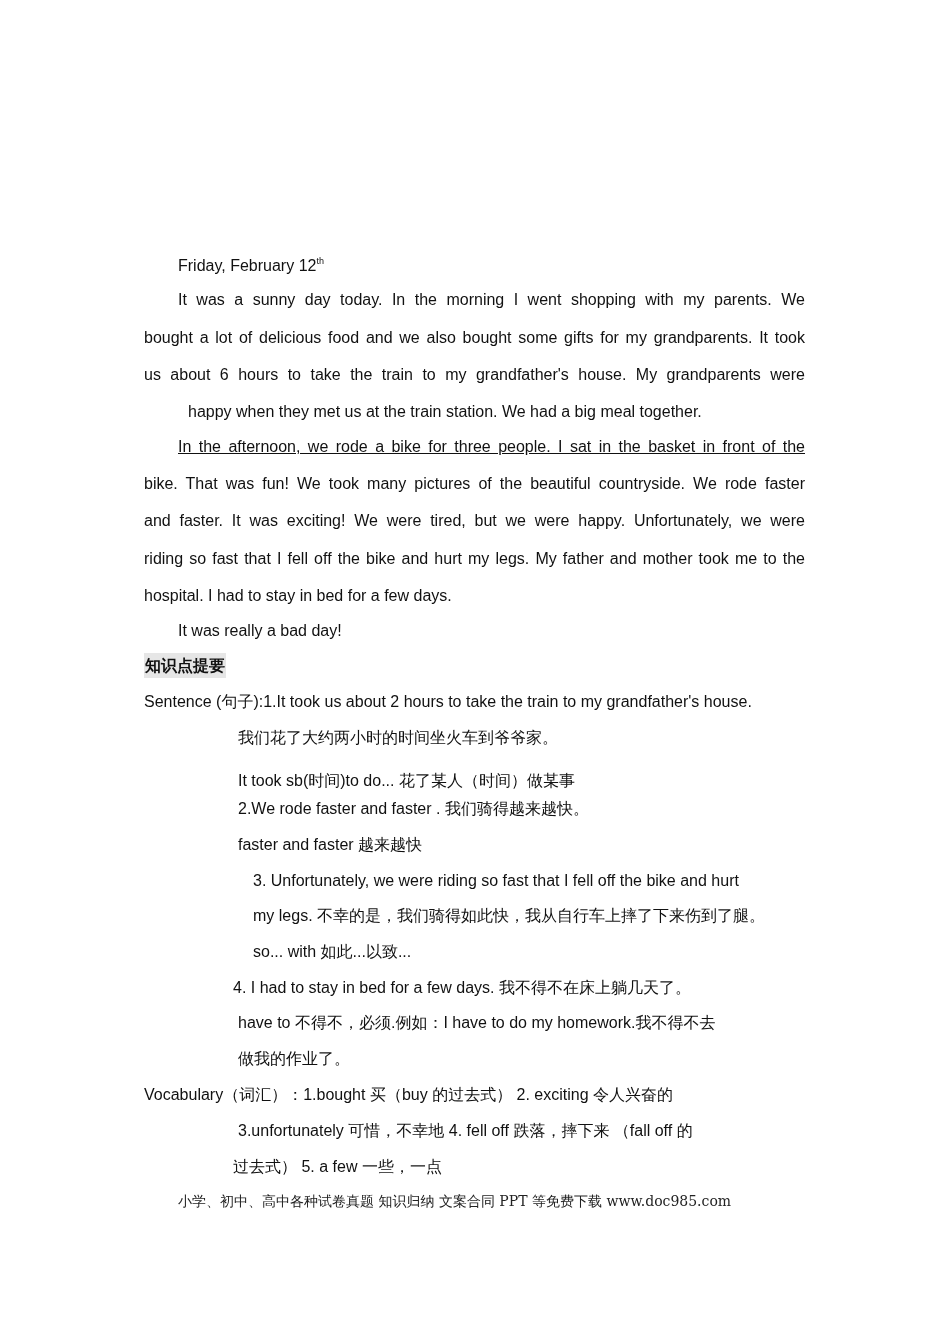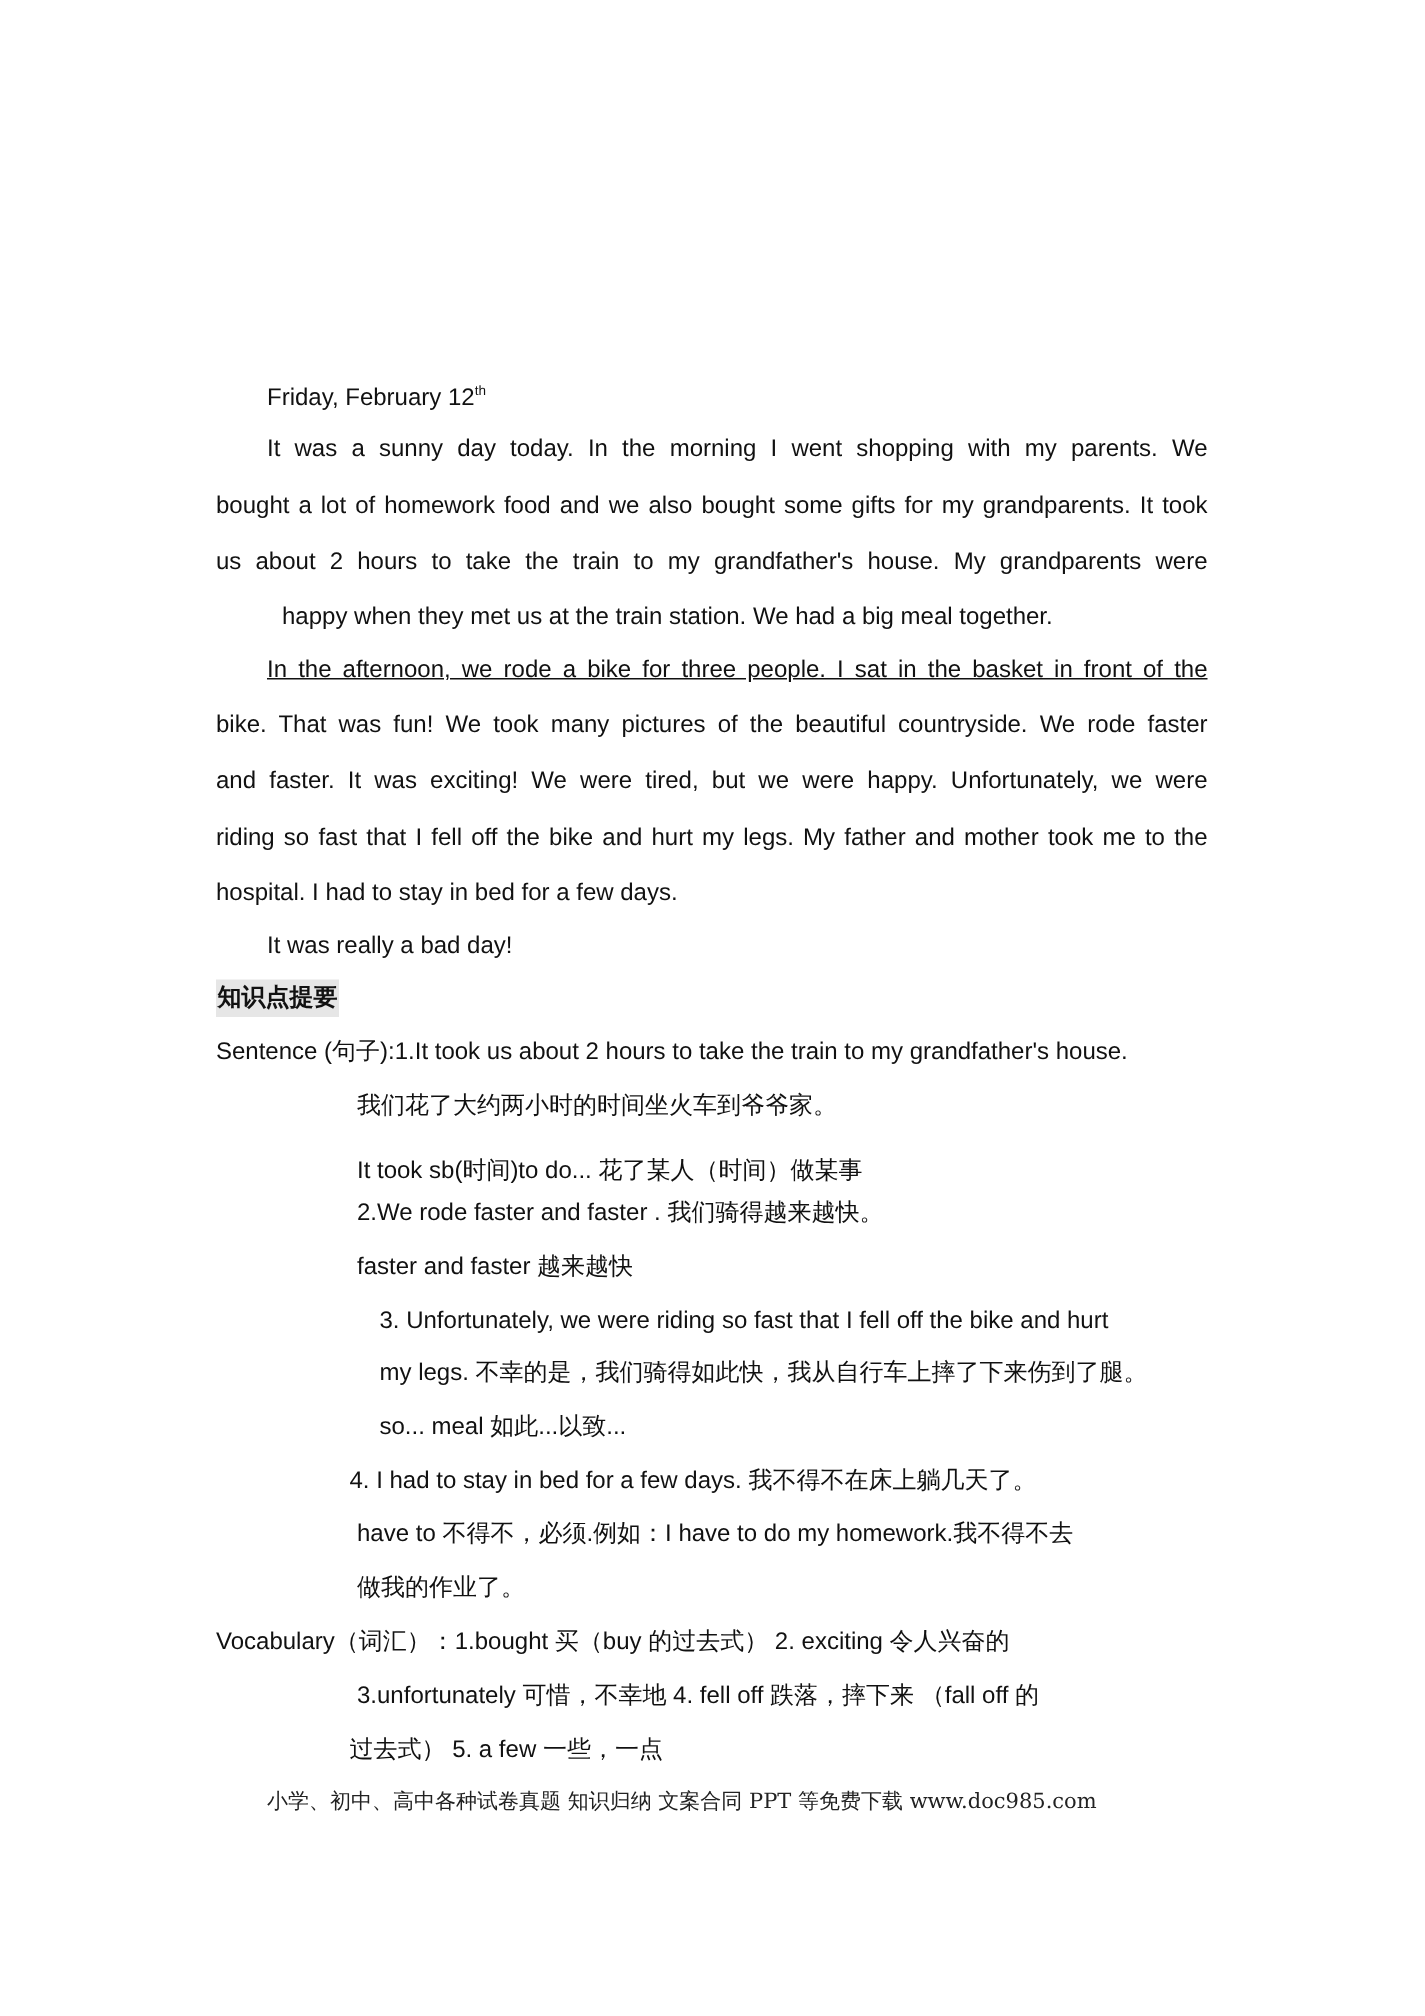--- a/index.html
+++ b/index.html
@@ -14,22 +14,22 @@
   .heading { font-weight: bold; background: #e6e6e6; padding: 4px 1px; }
   .footer { font-family: "DejaVu Serif", "Liberation Serif", serif; font-size: 14px; color: #222; }
 </style>
 </head>
 <body>
 
 <div class="ln" style="left:178px; top:256px;"><span>Friday, February 12</span><sup>th</sup></div>
 
 <div>
   <div class="ln" style="left:178px; top:290px; width:627px; text-align:justify; text-align-last:justify; white-space:normal;">It was a sunny day today. In the morning I went shopping with my parents. We</div>
-  <div class="just" style="top:328px;">bought a lot of homework food and we also bought some gifts for my grandparents. It took</div>
-  <div class="just" style="top:365px;">us about 2 hours to take the train to my grandfather's house. My grandparents were</div>
+  <div class="just" style="top:328px;">bought a lot of delicious food and we also bought some gifts for my grandparents. It took</div>
+  <div class="just" style="top:365px;">us about 6 hours to take the train to my grandfather's house. My grandparents were</div>
   <div class="ln" style="left:144px; top:402px;margin-left:44px;">happy when they met us at the train station. We had a big meal together.</div>
 </div>
 
 <div>
   <div class="ln" style="left:178px; top:437px; width:627px; text-align:justify; text-align-last:justify; white-space:normal;text-decoration:underline;">In the afternoon, we rode a bike for three people. I sat in the basket in front of the</div>
   <div class="just" style="top:474px;">bike. That was fun! We took many pictures of the beautiful countryside. We rode faster</div>
   <div class="just" style="top:511px;">and faster. It was exciting! We were tired, but we were happy. Unfortunately, we were</div>
   <div class="just" style="top:549px;">riding so fast that I fell off the bike and hurt my legs. My father and mother took me to the</div>
   <div class="ln" style="left:144px; top:586px;">hospital. I had to stay in bed for a few days.</div>
 </div>
@@ -38,21 +38,21 @@
 
 <div class="ln" style="left:144px; top:656px;"><span class="heading">知识点提要</span></div>
 
 <div class="ln" style="left:144px; top:692px;">Sentence (句子):1.It took us about 2 hours to take the train to my grandfather's house.</div>
 <div class="ln" style="left:238px; top:728px;">我们花了大约两小时的时间坐火车到爷爷家。</div>
 <div class="ln" style="left:238px; top:771px;">It took sb(时间)to do...  花了某人（时间）做某事</div>
 <div class="ln" style="left:238px; top:799px;">2.We rode faster and faster . 我们骑得越来越快。</div>
 <div class="ln" style="left:238px; top:835px;">faster and faster 越来越快</div>
 <div class="ln" style="left:253px; top:871px;">3. Unfortunately, we were riding so fast that I fell off the bike and hurt</div>
 <div class="ln" style="left:253px; top:906px;">my legs. 不幸的是，我们骑得如此快，我从自行车上摔了下来伤到了腿。</div>
-<div class="ln" style="left:253px; top:942px;">so... meal     如此...以致...</div>
+<div class="ln" style="left:253px; top:942px;">so... with     如此...以致...</div>
 <div class="ln" style="left:233px; top:978px;">4. I had to stay in bed for a few days. 我不得不在床上躺几天了。</div>
 <div class="ln" style="left:238px; top:1013px;">have to  不得不，必须.例如：I have to do my homework.我不得不去</div>
 <div class="ln" style="left:238px; top:1049px;text-align:right;">做我的作业了。</div>
 
 <div class="ln" style="left:144px; top:1085px;">Vocabulary（词汇）：1.bought  买（buy 的过去式）   2. exciting  令人兴奋的</div>
 <div class="ln" style="left:238px; top:1121px;">3.unfortunately 可惜，不幸地      4. fell off  跌落，摔下来  （fall off 的</div>
 <div class="ln" style="left:233px; top:1157px;">过去式）     5. a few 一些，一点</div>
 
 <div class="ln footer" style="left:178px; top:1191px;text-align:right;">小学、初中、高中各种试卷真题 知识归纳 文案合同 PPT 等免费下载   www.doc985.com</div>
 

